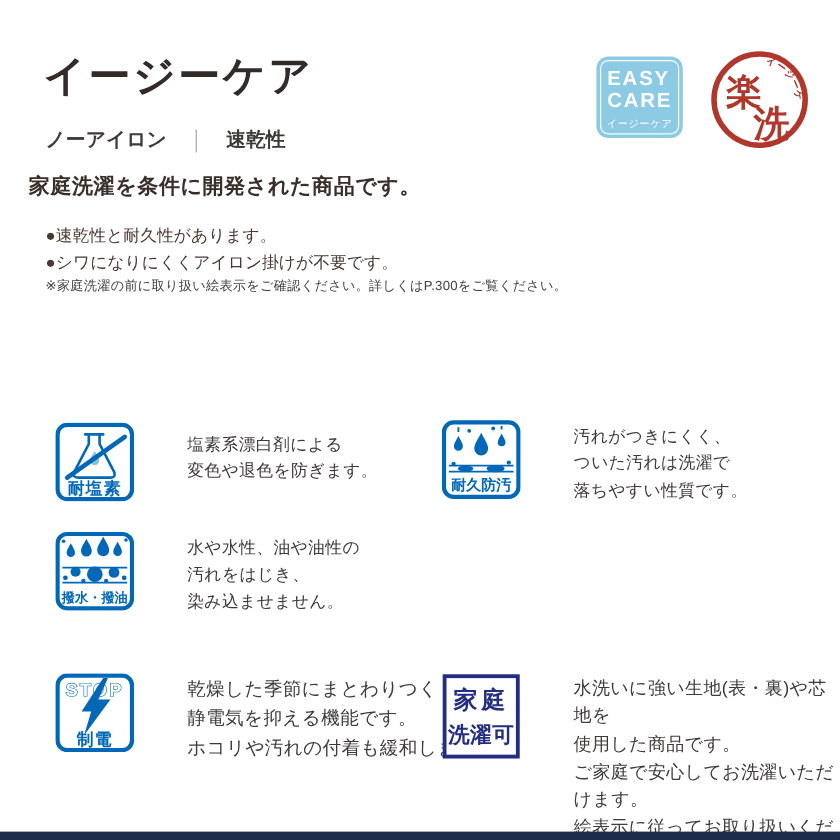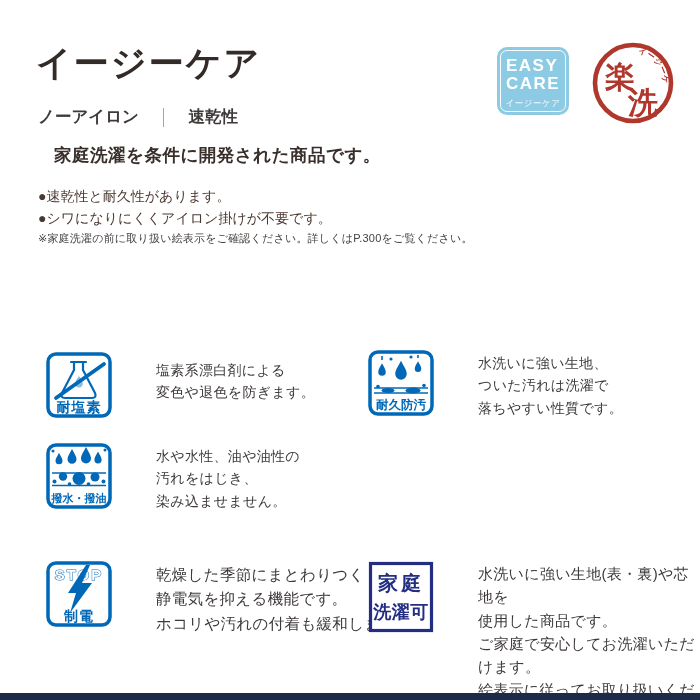--- a/index.html
+++ b/index.html
@@ -12,21 +12,21 @@
     position:absolute;left:36px;top:40px;margin:0;
     font-family:"Liberation Serif","DejaVu Serif",serif;
     font-size:35px;font-weight:600;color:#332b28;letter-spacing:2px;
   }
   .subtitle{
     position:absolute;left:38px;top:106px;display:flex;align-items:center;gap:24px;
     font-size:16.5px;font-weight:bold;color:#3e3a39;
   }
   .subtitle .sep{width:1.5px;height:19px;background:#a9a5a3;}
   .lead{
-    position:absolute;left:54px;top:143px;
+    position:absolute;left:24px;top:143px;
     font-size:17.5px;font-weight:bold;color:#382e2a;letter-spacing:0.5px;text-align:right;
   }
   .bullets{
     position:absolute;left:38px;top:185px;
     font-size:14px;line-height:22px;font-weight:normal;color:#4b3831;
   }
   .note{
     position:absolute;left:38px;top:231px;
     font-size:11px;color:#44403e;letter-spacing:0.2px;
   }
@@ -148,21 +148,21 @@
           <circle cx="23" cy="9" r="1.6"></circle>
           <circle cx="43" cy="7" r="1.6"></circle>
           <ellipse cx="20" cy="40.5" rx="6.5" ry="2.6"></ellipse>
           <ellipse cx="45" cy="40.5" rx="7.5" ry="3"></ellipse>
           <circle cx="10" cy="36.5" r="1.8"></circle>
           <circle cx="56" cy="35.5" r="1.8"></circle>
         </g>
         <text class="ilabel ilabel-4" x="33" y="58.5">耐久防汚</text>
       </svg>
     </div>
-    <div class="ftext">水洗いに強い生地、
+    <div class="ftext">汚れがつきにくく、
 ついた汚れは洗濯で
 落ちやすい性質です。</div>
   </div>
 
   <div class="feat" id="f-repel">
     <div class="ficon">
       <svg viewBox="0 0 66 66" width="66" height="66">
         <rect x="2" y="2" width="62" height="62" rx="8" fill="#fff" stroke="#0068b7" stroke-width="3.5"></rect>
         <g stroke="#0068b7" stroke-width="1.6">
           <line x1="6" y1="30" x2="60" y2="30"></line>

